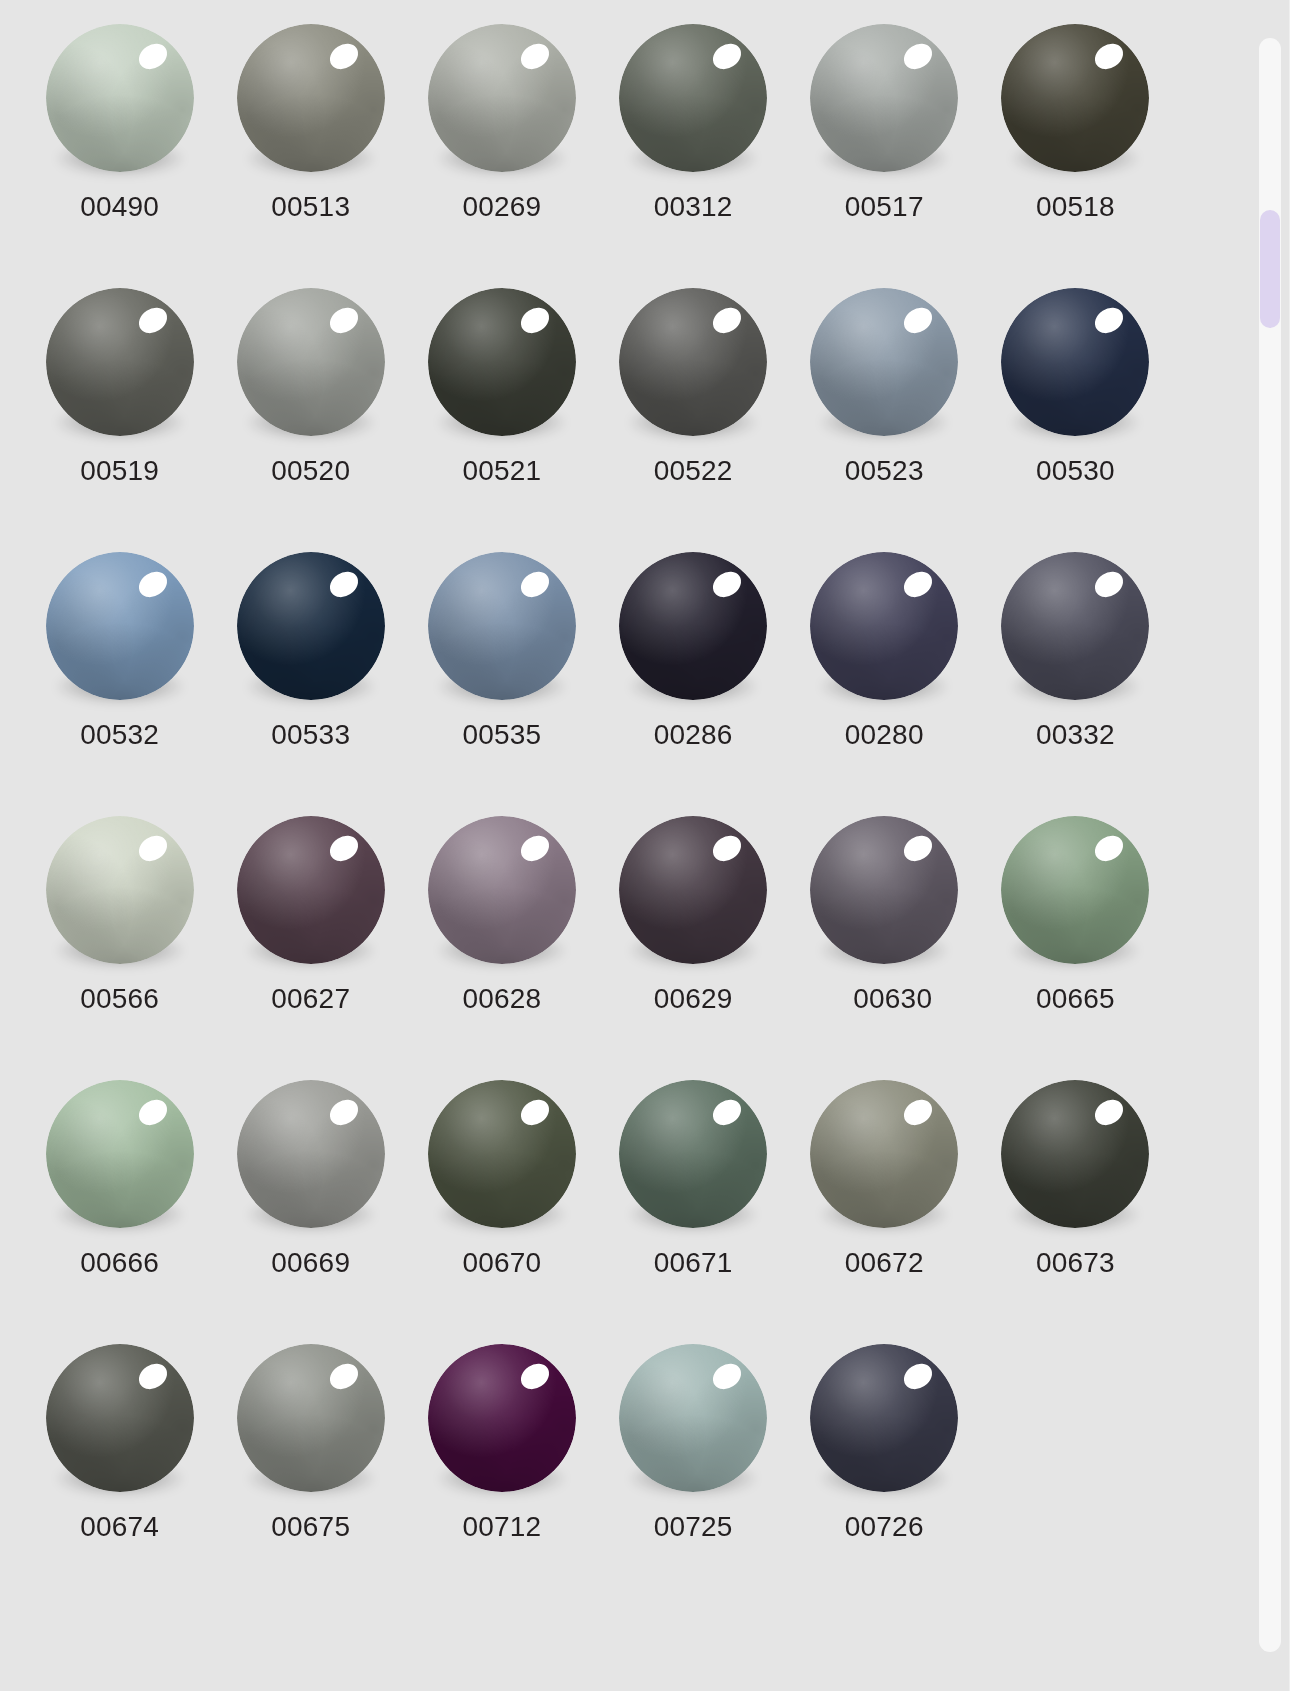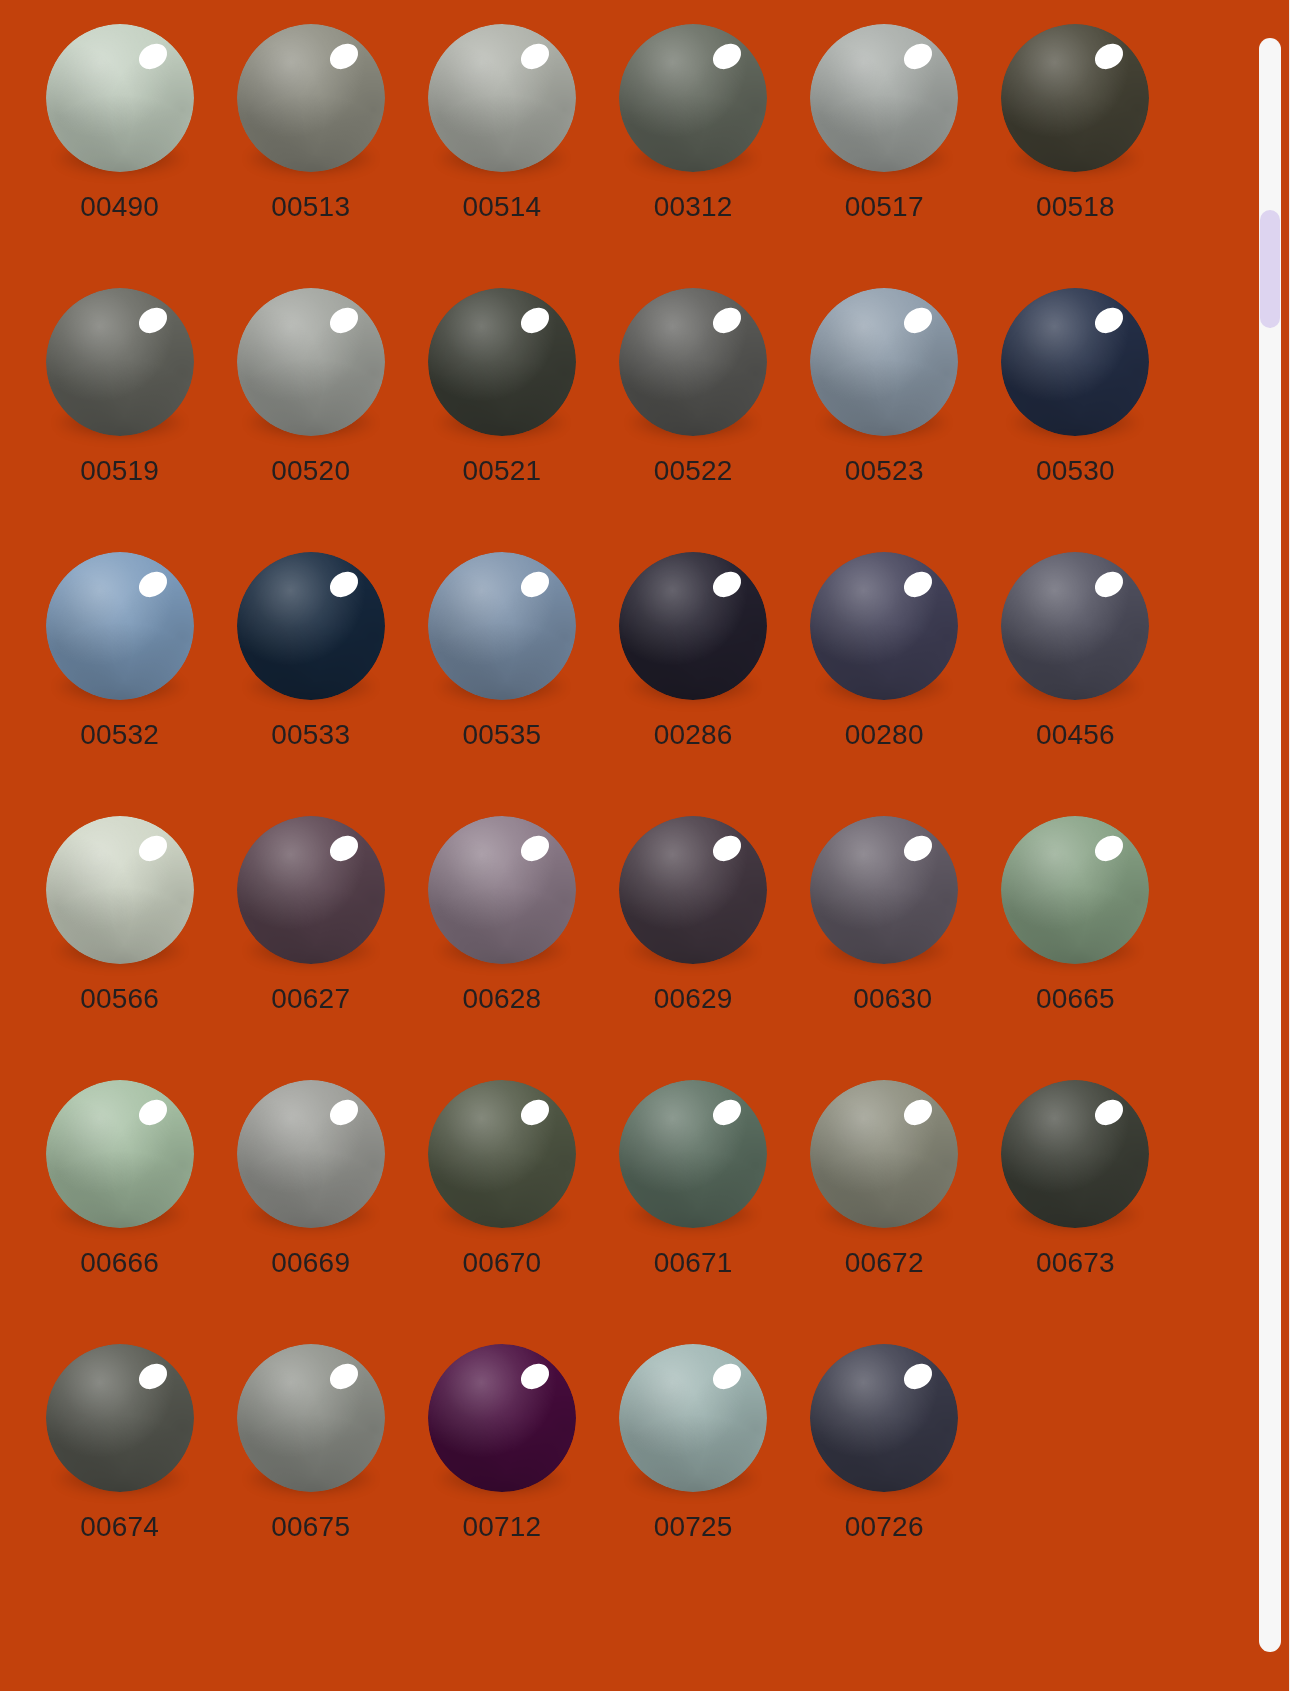--- a/index.html
+++ b/index.html
@@ -164,21 +164,21 @@
     top: 0;
     right: 0;
     width: 1px;
     height: 1691px;
     background: #efefef;
   }
 </style>
 </head>
 <body>
 
-<div id="app" style="background: #c2410c;">
+<div id="app" style="background: #e5e5e5;">
 
   <div id="swatch-grid">
       <div class="swatch-cell">
         <div class="dome-wrap">
           <div class="dome-shadow"></div>
           <div class="dome">
             <div class="dome-base" style="background: rgb(195, 208, 193);"></div>
             <div class="dome-shade"></div>
             <div class="dome-spec"></div>
           </div>
@@ -198,21 +198,21 @@
       </div>
       <div class="swatch-cell">
         <div class="dome-wrap">
           <div class="dome-shadow"></div>
           <div class="dome">
             <div class="dome-base" style="background: rgb(173, 176, 168);"></div>
             <div class="dome-shade"></div>
             <div class="dome-spec"></div>
           </div>
         </div>
-        <div class="swatch-label" style="color: rgb(35, 31, 32);">00514</div>
+        <div class="swatch-label" style="color: rgb(35, 31, 32);">00269</div>
       </div>
       <div class="swatch-cell">
         <div class="dome-wrap">
           <div class="dome-shadow"></div>
           <div class="dome">
             <div class="dome-base" style="background: rgb(100, 106, 95);"></div>
             <div class="dome-shade"></div>
             <div class="dome-spec"></div>
           </div>
         </div>
@@ -363,21 +363,21 @@
       </div>
       <div class="swatch-cell">
         <div class="dome-wrap">
           <div class="dome-shadow"></div>
           <div class="dome">
             <div class="dome-base" style="background: rgb(80, 80, 95);"></div>
             <div class="dome-shade"></div>
             <div class="dome-spec"></div>
           </div>
         </div>
-        <div class="swatch-label" style="color: rgb(35, 31, 32);">00456</div>
+        <div class="swatch-label" style="color: rgb(35, 31, 32);">00332</div>
       </div>
       <div class="swatch-cell">
         <div class="dome-wrap">
           <div class="dome-shadow"></div>
           <div class="dome">
             <div class="dome-base" style="background: rgb(207, 214, 198);"></div>
             <div class="dome-shade"></div>
             <div class="dome-spec"></div>
           </div>
         </div>

